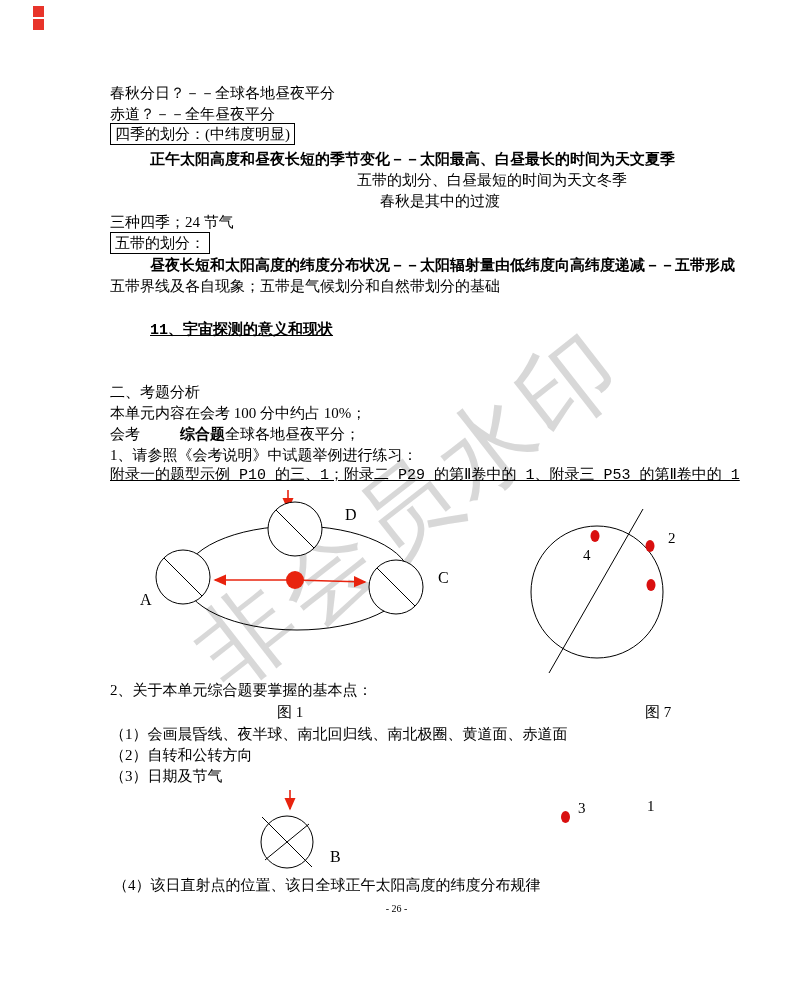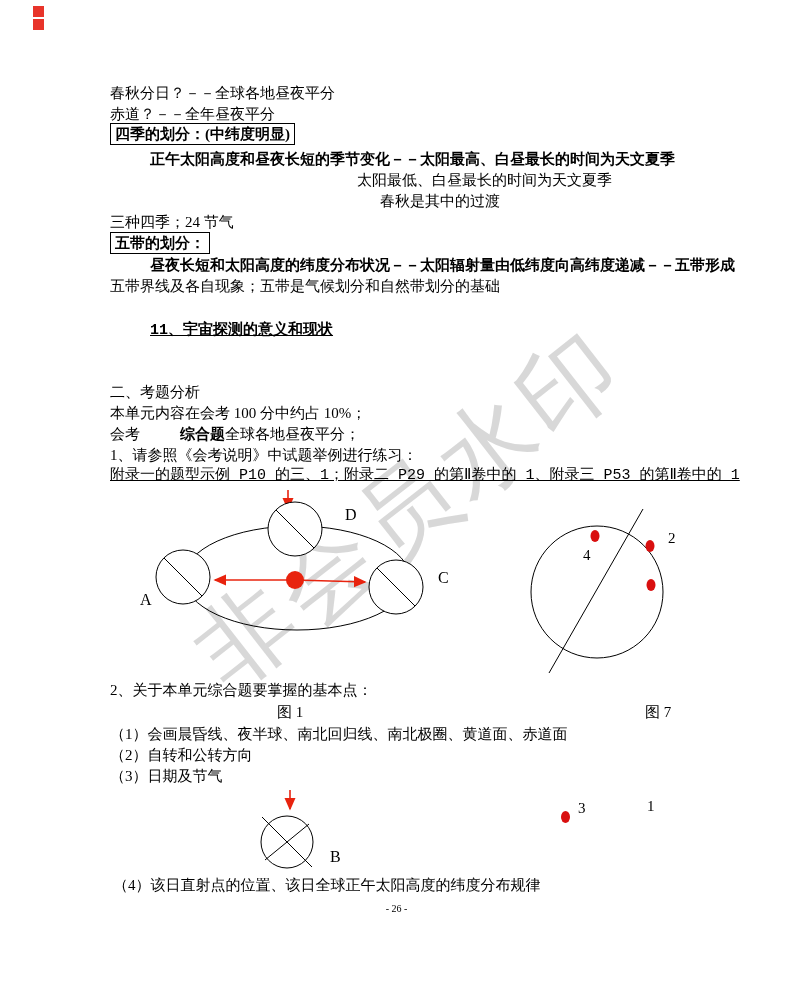--- a/index.html
+++ b/index.html
@@ -2,21 +2,21 @@
 <html><head>
 <meta charset="utf-8">
 <style>
   html,body{margin:0;padding:0;}
   body{background:#ffffff;font-family:"Liberation Serif","DejaVu Serif",serif;color:#000;}
   .page{position:relative;width:793px;height:982px;background:#fff;overflow:hidden;}
   .content{position:absolute;inset:0;z-index:2;}
   .line{position:absolute;left:110px;font-size:15px;line-height:18px;white-space:nowrap;margin:0;}
   .b{font-weight:bold;margin-left:40px;}
   .u{text-decoration:underline;font-family:Liberation Mono, monospace;}
-  .boxed{border:1px solid #000;padding:1px 4px;font-weight:bold;}
+  .boxed{border:1px solid #000;padding:1px 4px;}
   .corner-mark{position:absolute;background:#e8342a;z-index:3;}
   .watermark{position:absolute;left:130px;top:445px;width:560px;font-size:96px;letter-spacing:6px;
              color:rgba(184,184,184,0.55);transform:rotate(-38deg);white-space:nowrap;
              text-align:center;pointer-events:none;z-index:1;}
   .figure{position:absolute;}
   svg text{font-family:"Liberation Serif","DejaVu Serif",serif;fill:#000;}
   .dot{position:absolute;background:#d90f0f;border-radius:50%;z-index:2;}
   .footer{position:absolute;left:0;right:0;top:903px;text-align:center;font-size:10px;margin:0;}
 </style>
 </head>
@@ -28,21 +28,21 @@
   <div class="corner-mark" style="left:33px;top:19px;width:11px;height:11px;"></div>
 
   <div class="watermark">非会员水印</div>
 
   <div class="content">
 
     <p class="line" style="top:84px">春秋分日？－－全球各地昼夜平分</p>
     <p class="line" style="top:105px">赤道？－－全年昼夜平分</p>
     <p class="line boxed" style="top:123px">四季的划分：(中纬度明显)</p>
     <p class="line b" style="top:150px">正午太阳高度和昼夜长短的季节变化－－太阳最高、白昼最长的时间为天文夏季</p>
-    <p class="line" style="top:171px;left:357px">太阳最低、白昼最长的时间为天文夏季</p>
+    <p class="line" style="top:171px;left:357px">五带的划分、白昼最短的时间为天文冬季</p>
     <p class="line" style="top:192px;left:380px">春秋是其中的过渡</p>
     <p class="line" style="top:213px">三种四季；24 节气</p>
     <p class="line boxed" style="top:232px">五带的划分：</p>
     <p class="line b" style="top:256px">昼夜长短和太阳高度的纬度分布状况－－太阳辐射量由低纬度向高纬度递减－－五带形成</p>
     <p class="line" style="top:277px">五带界线及各自现象；五带是气候划分和自然带划分的基础</p>
 
     <p class="line b u" style="top:322px">11、宇宙探测的意义和现状</p>
 
     <p class="line" style="top:383px">二、考题分析</p>
     <p class="line" style="top:404px">本单元内容在会考 100 分中约占 10%；</p>

